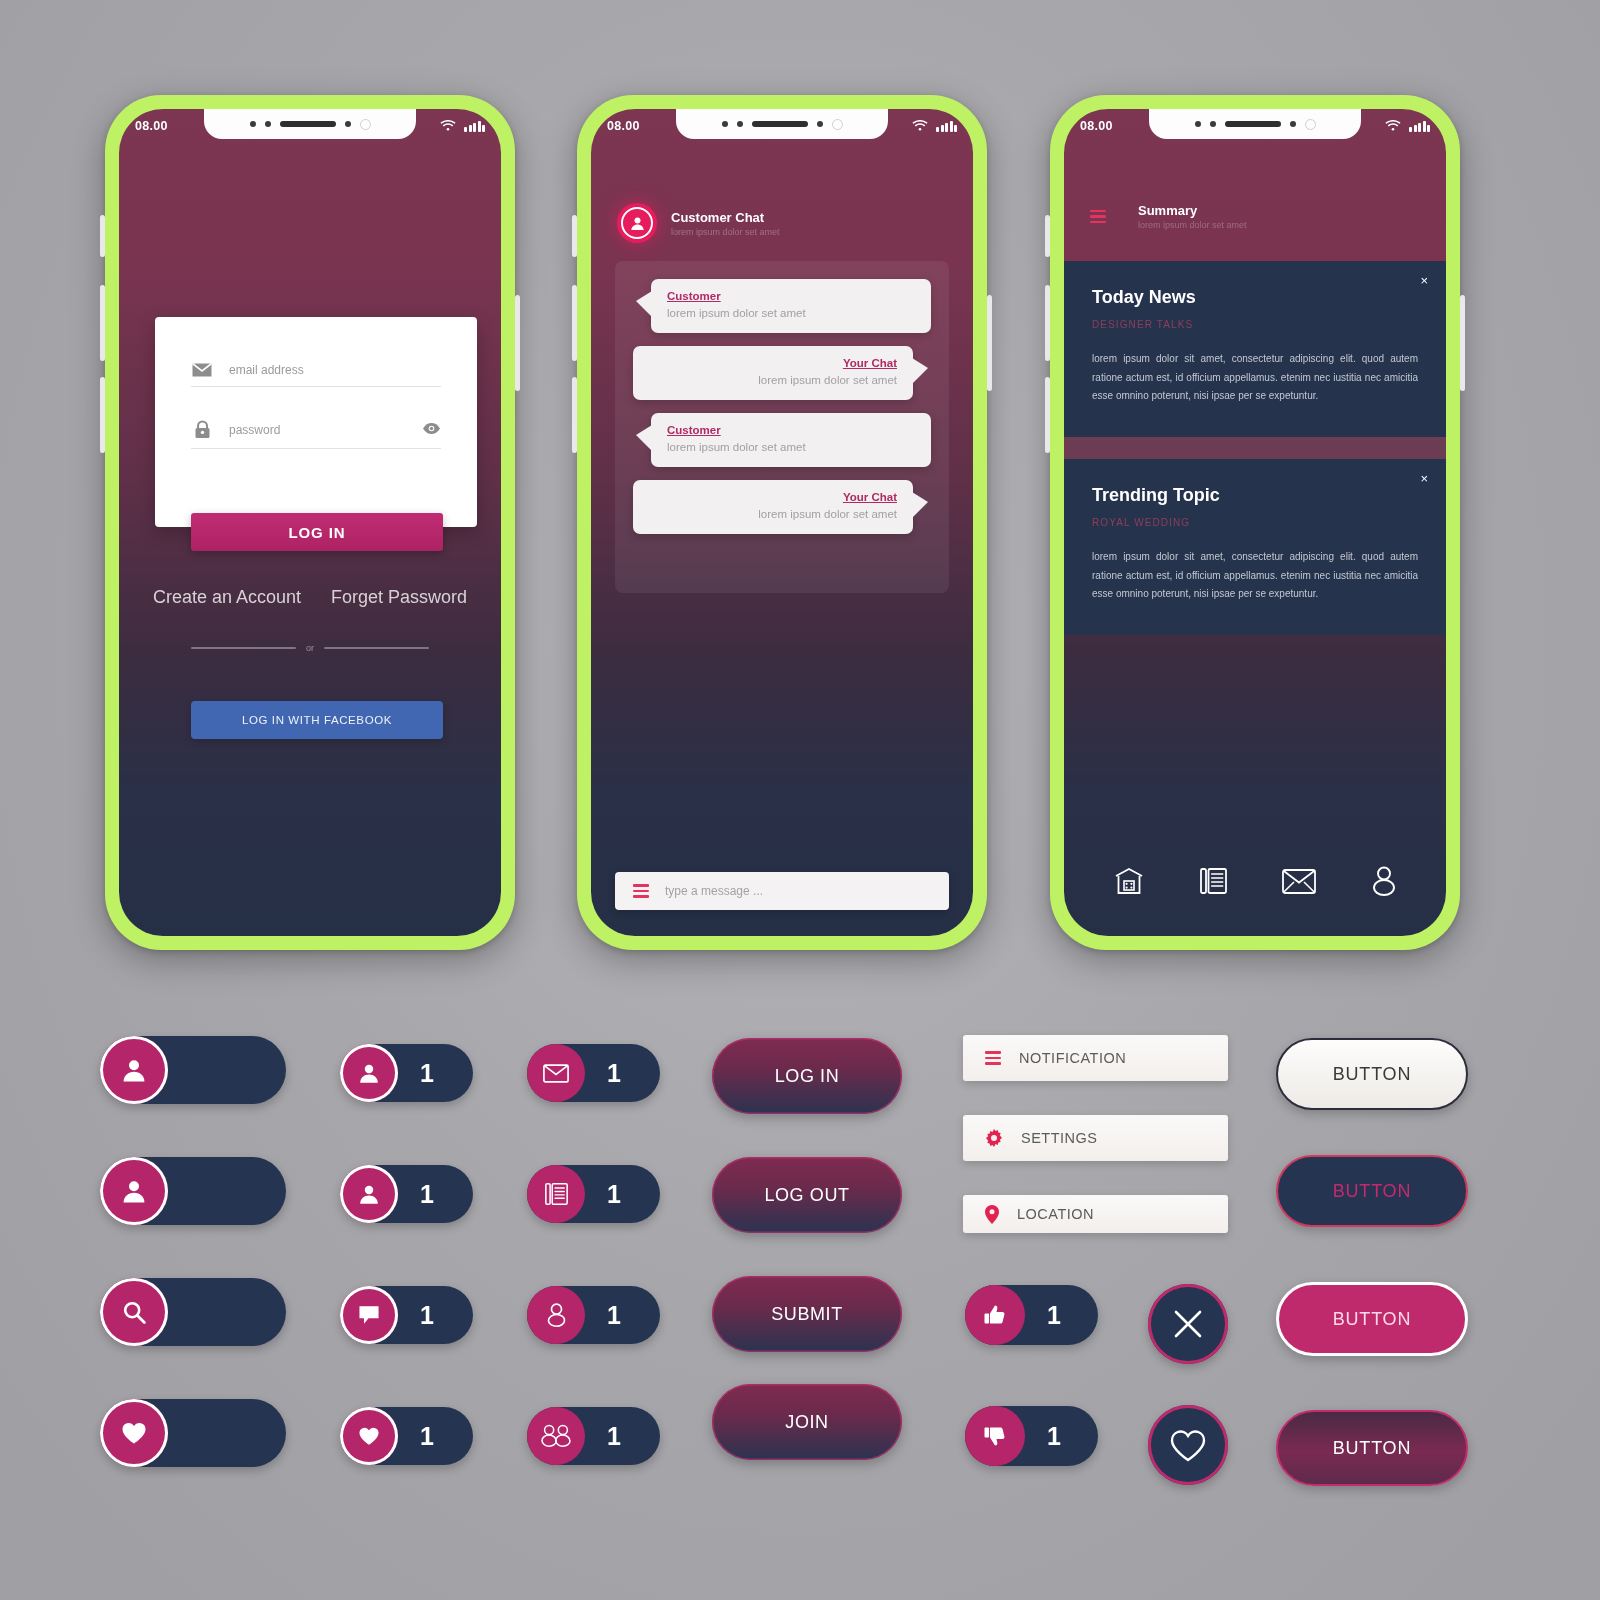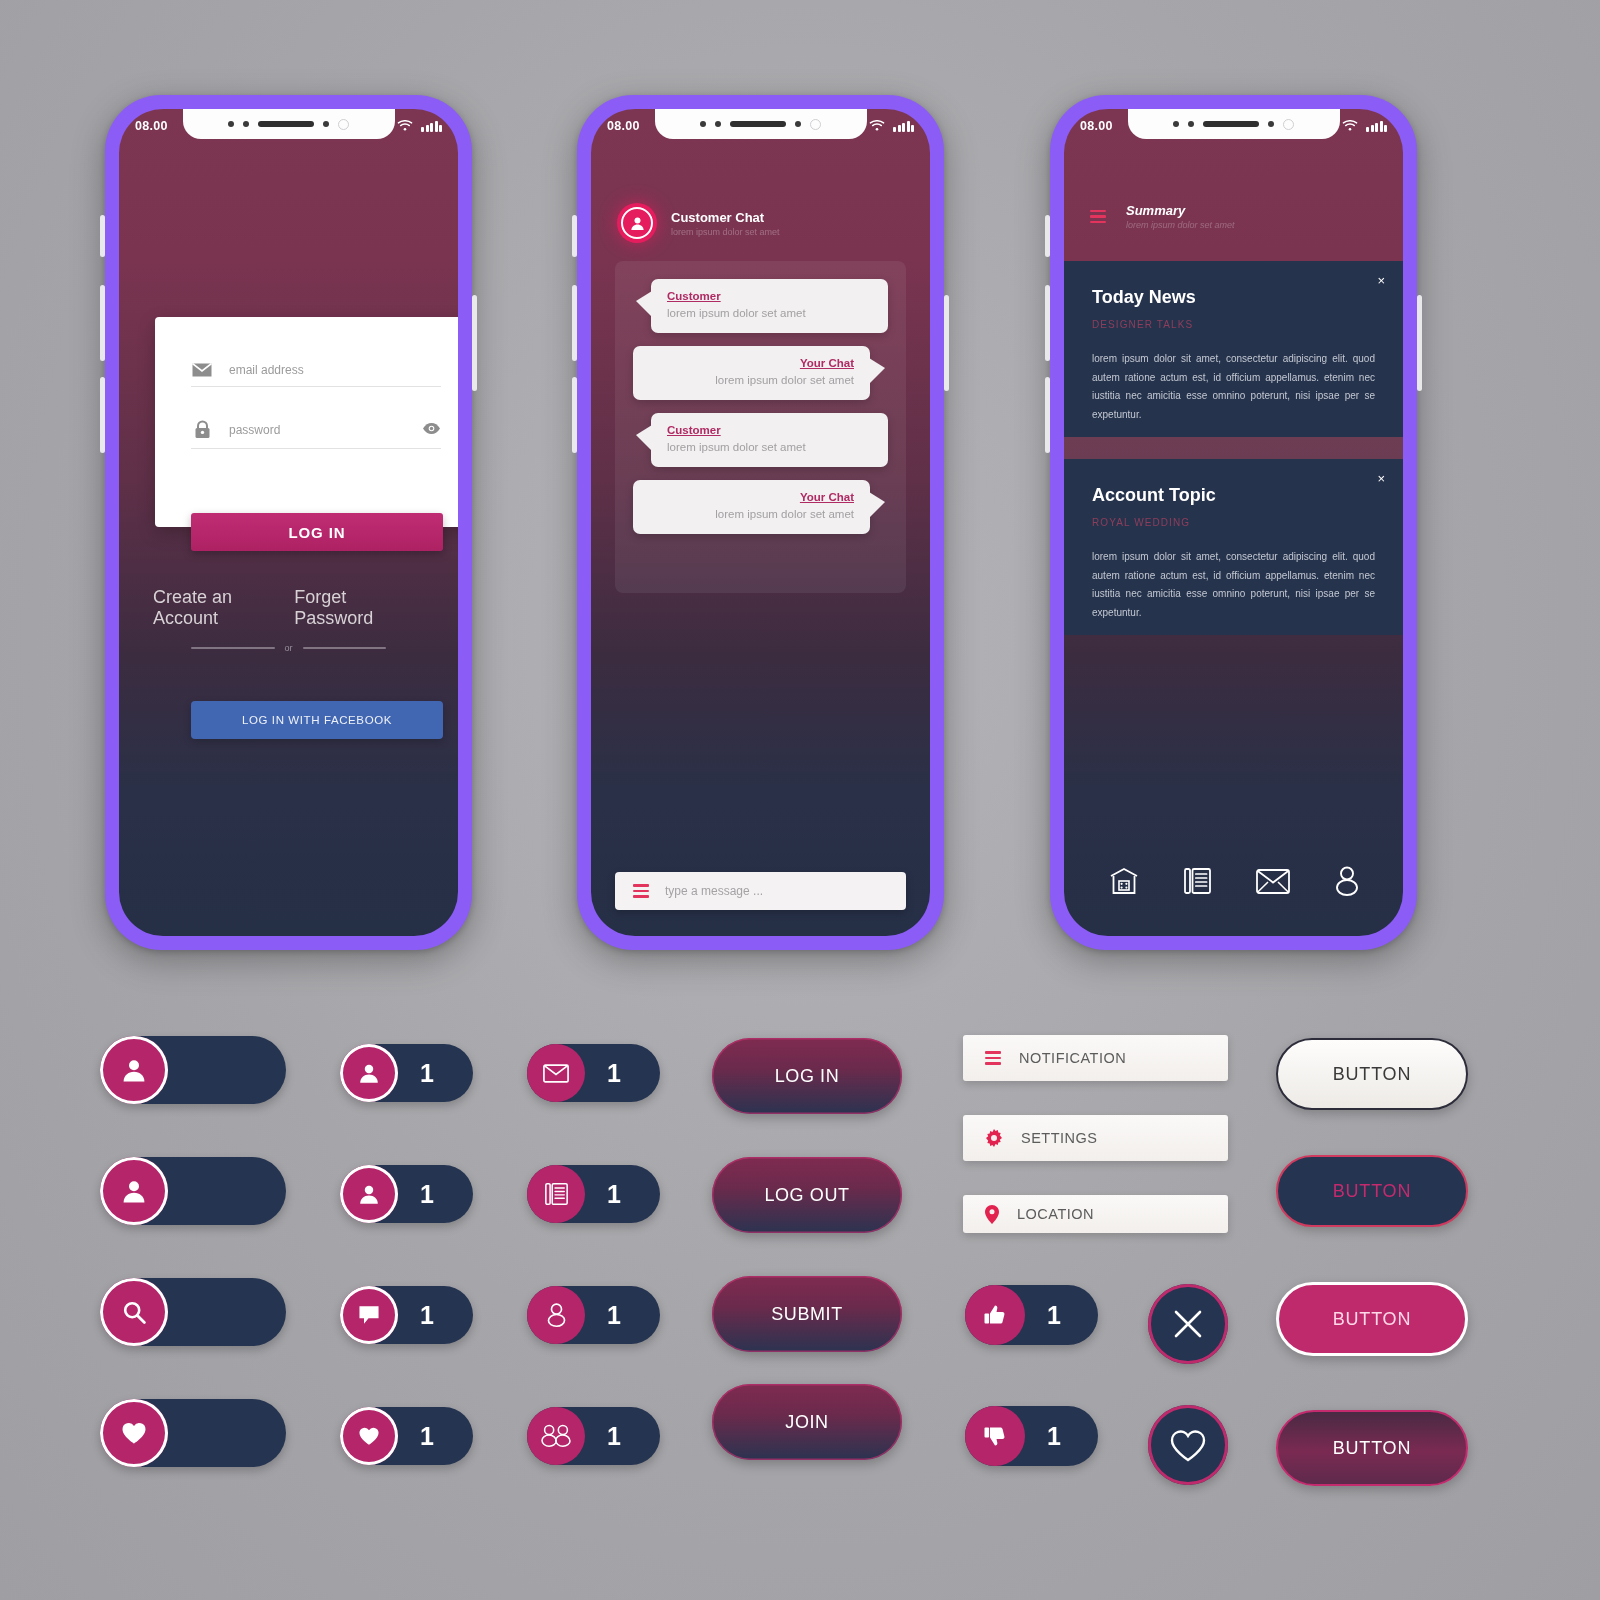--- a/index.html
+++ b/index.html
@@ -11,22 +11,22 @@
   }
   body {
     background: radial-gradient(ellipse at 50% 40%, #b4b4b8 0%, #a6a6aa 55%, #9e9ea3 100%);
   }
 
   
   .phones { position: absolute; top: 0; left: 0; width: 1600px; height: 990px; }
 
   .phone {
     position: absolute;
-    width: 367px; height: 855px;
-    background: #8b5cf6;
+    width: 410px; height: 855px;
+    background: #bef264;
     border-radius: 56px;
     box-shadow: 0 10px 34px rgba(0,0,0,0.30), 0 2px 6px rgba(0,0,0,0.18);
     padding: 14px;
   }
   .phone::before, .phone::after {
     
     content: ""; position: absolute; width: 5px; border-radius: 3px;
     background: #e9e9ec;
   }
   .phone::before { left: -5px; top: 120px; height: 42px; }
@@ -141,21 +141,21 @@
     position: absolute; left: 24px; right: 24px; bottom: 26px; height: 38px;
     background: #f4f2f3; border-radius: 4px; display: flex; align-items: center;
     gap: 16px; padding: 0 18px; box-shadow: 0 3px 9px rgba(0,0,0,0.2);
   }
   .chat-input .ph { font-size: 12px; color: #a4a2a4; }
 
   .hamb { display: inline-flex; flex-direction: column; gap: 3px; }
   .hamb i { display: block; width: 16px; height: 2.5px; background: #e2345c; border-radius: 1px; }
 
   
-  .sum-head { position: absolute; left: 26px; top: 94px; display: flex; align-items: center; gap: 20px; font-style: italic; }
+  .sum-head { position: absolute; left: 26px; top: 94px; display: flex; align-items: center; gap: 32px; }
   .sum-head .tt { font-size: 13px; font-weight: bold; color: #fff; }
   .sum-head .ss { font-size: 9px; color: rgba(255,255,255,0.26); margin-top: 2px; }
 
   .news-card {
     position: absolute; left: 0; right: 0;
     background: #26334d; padding: 26px 28px 24px 28px;
   }
   .news-card .ncl { font-size: 18px; font-weight: bold; color: #fff; }
   .news-card .ntag { font-size: 10px; letter-spacing: 1.1px; color: #8e3e5c; margin-top: 11px; }
   .news-card .nbody { font-size: 10px; line-height: 1.85; color: #c3c8d2; margin-top: 20px; text-align: justify; }
@@ -431,21 +431,21 @@
         <div class="xbtn">×</div>
         <div class="ncl">Today News</div>
         <div class="ntag">DESIGNER TALKS</div>
         <div class="nbody">lorem ipsum dolor sit amet, consectetur adipiscing elit. quod autem ratione actum est, id officium appellamus. etenim nec iustitia nec amicitia esse omnino poterunt, nisi ipsae per se expetuntur.</div>
       </div>
 
       <div class="card-sep"></div>
 
       <div class="news-card card2">
         <div class="xbtn">×</div>
-        <div class="ncl">Account Topic</div>
+        <div class="ncl">Trending Topic</div>
         <div class="ntag">ROYAL WEDDING</div>
         <div class="nbody">lorem ipsum dolor sit amet, consectetur adipiscing elit. quod autem ratione actum est, id officium appellamus. etenim nec iustitia nec amicitia esse omnino poterunt, nisi ipsae per se expetuntur.</div>
       </div>
 
       <div class="bottomnav">
         <span class="icn">
           <svg width="30" height="28" viewBox="0 0 30 28">
               <path d="M2 9L15 2l13 7" stroke="#fff" stroke-width="1.8" fill="none" stroke-linejoin="round"></path>
               <path d="M4.5 9v17h21V9" stroke="#fff" stroke-width="1.8" fill="none"></path>
               <rect x="10" y="14" width="10" height="9" stroke="#fff" stroke-width="1.6" fill="none"></rect>

